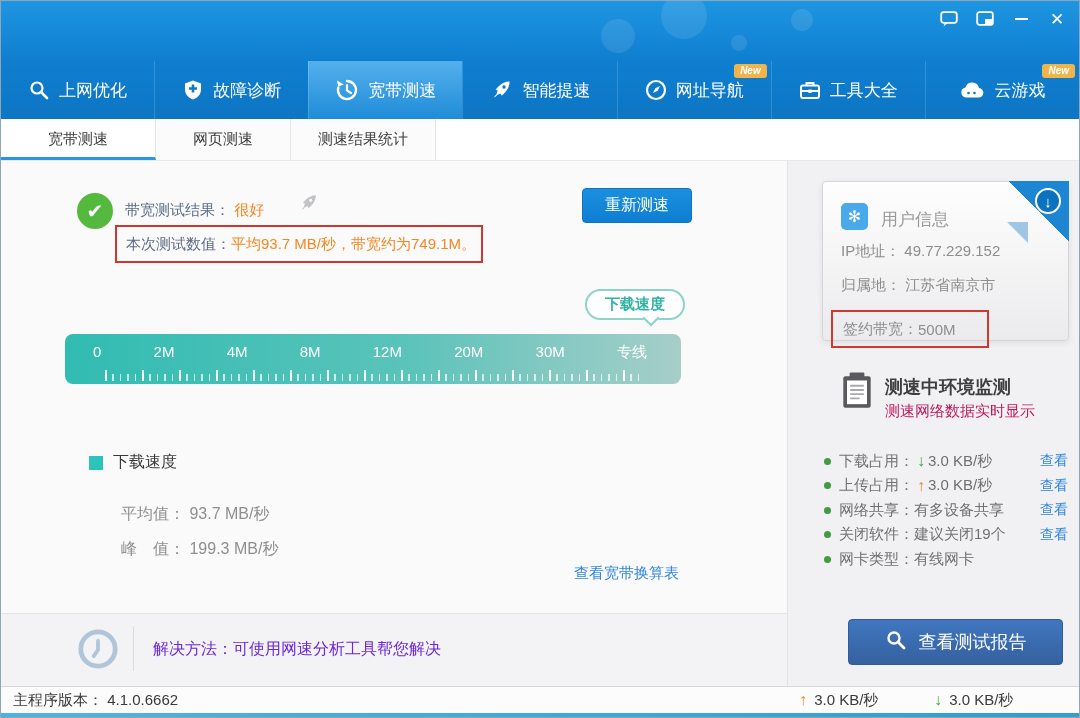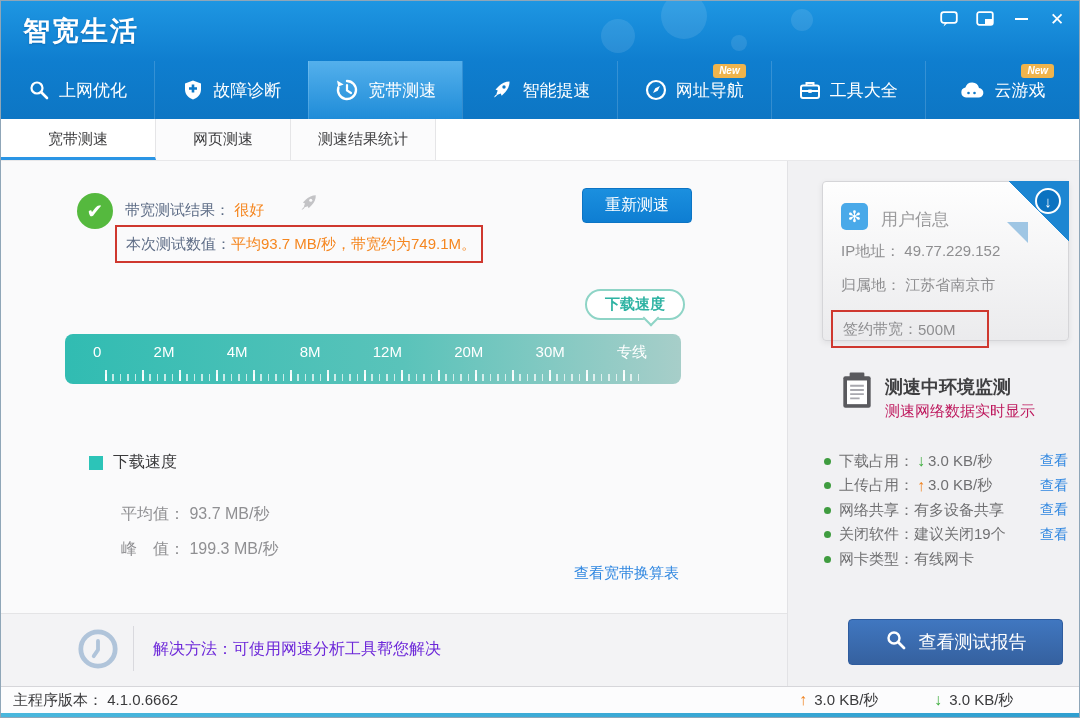--- a/index.html
+++ b/index.html
@@ -22,21 +22,21 @@
 
   
   .navbar { position:absolute; left:0; top:60px; width:100%; height:58px; display:flex;
             background:linear-gradient(180deg,#0f7ecf,#0d76c4); }
   .nav-item { flex:1; display:flex; align-items:center; justify-content:center; gap:9px;
               color:#fff; font-size:17px; position:relative; cursor:pointer;
               border-left:1px solid rgba(255,255,255,.16); }
   .nav-item:first-child { border-left:none; }
   .nav-item.active { background:linear-gradient(180deg,#54b0ec,#1f8cd8); }
   .nav-icon { display:flex; align-items:center; }
-  .badge { position:absolute; top:3px; right:25px; background:#f0b44c; color:#fff;
+  .badge { position:absolute; top:3px; right:4px; background:#f0b44c; color:#fff;
            font-size:10px; font-style:italic; font-weight:bold; padding:1px 6px 2px;
            border-radius:3px; }
   .badge:empty { display:none; }
 
   
   .tabbar { position:absolute; left:0; top:118px; width:100%; height:42px; background:#fff;
             border-bottom:1px solid #e8e8ea; display:flex; }
   .tab { width:150px; line-height:40px; text-align:center; font-size:15px; color:#3c3c3e;
          background:#fbfbfc; border-right:1px solid #e5e5e7; cursor:pointer; }
   .tab.active { background:#fff; border-bottom:3px solid #2a95e5; }
@@ -136,21 +136,20 @@
 </head>
 <body>
 
 <div class="window">
 
   <div class="titlebar">
     <div class="bub" style="left:600px;top:18px;width:34px;height:34px;"></div>
     <div class="bub" style="left:660px;top:-8px;width:46px;height:46px;"></div>
     <div class="bub" style="left:790px;top:8px;width:22px;height:22px;"></div>
     <div class="bub" style="left:730px;top:34px;width:16px;height:16px;"></div>
-    <div class="app-title">智宽生活</div>
     <div class="win-controls">
       <div class="wc">
         <svg width="18" height="18" viewBox="0 0 18 18">
             <rect x="1.2" y="2.2" width="15.6" height="10.6" rx="2.5" fill="none" stroke="#fff" stroke-width="1.8"></rect>
             <path d="M5 12.6l-1.4 3.8L8 12.6z" fill="#fff"></path>
           </svg>
       </div>
       <div class="wc">
         <svg width="18" height="18" viewBox="0 0 18 18">
             <rect x="1.2" y="2.2" width="15.6" height="12.6" rx="2" fill="none" stroke="#fff" stroke-width="1.8"></rect>

